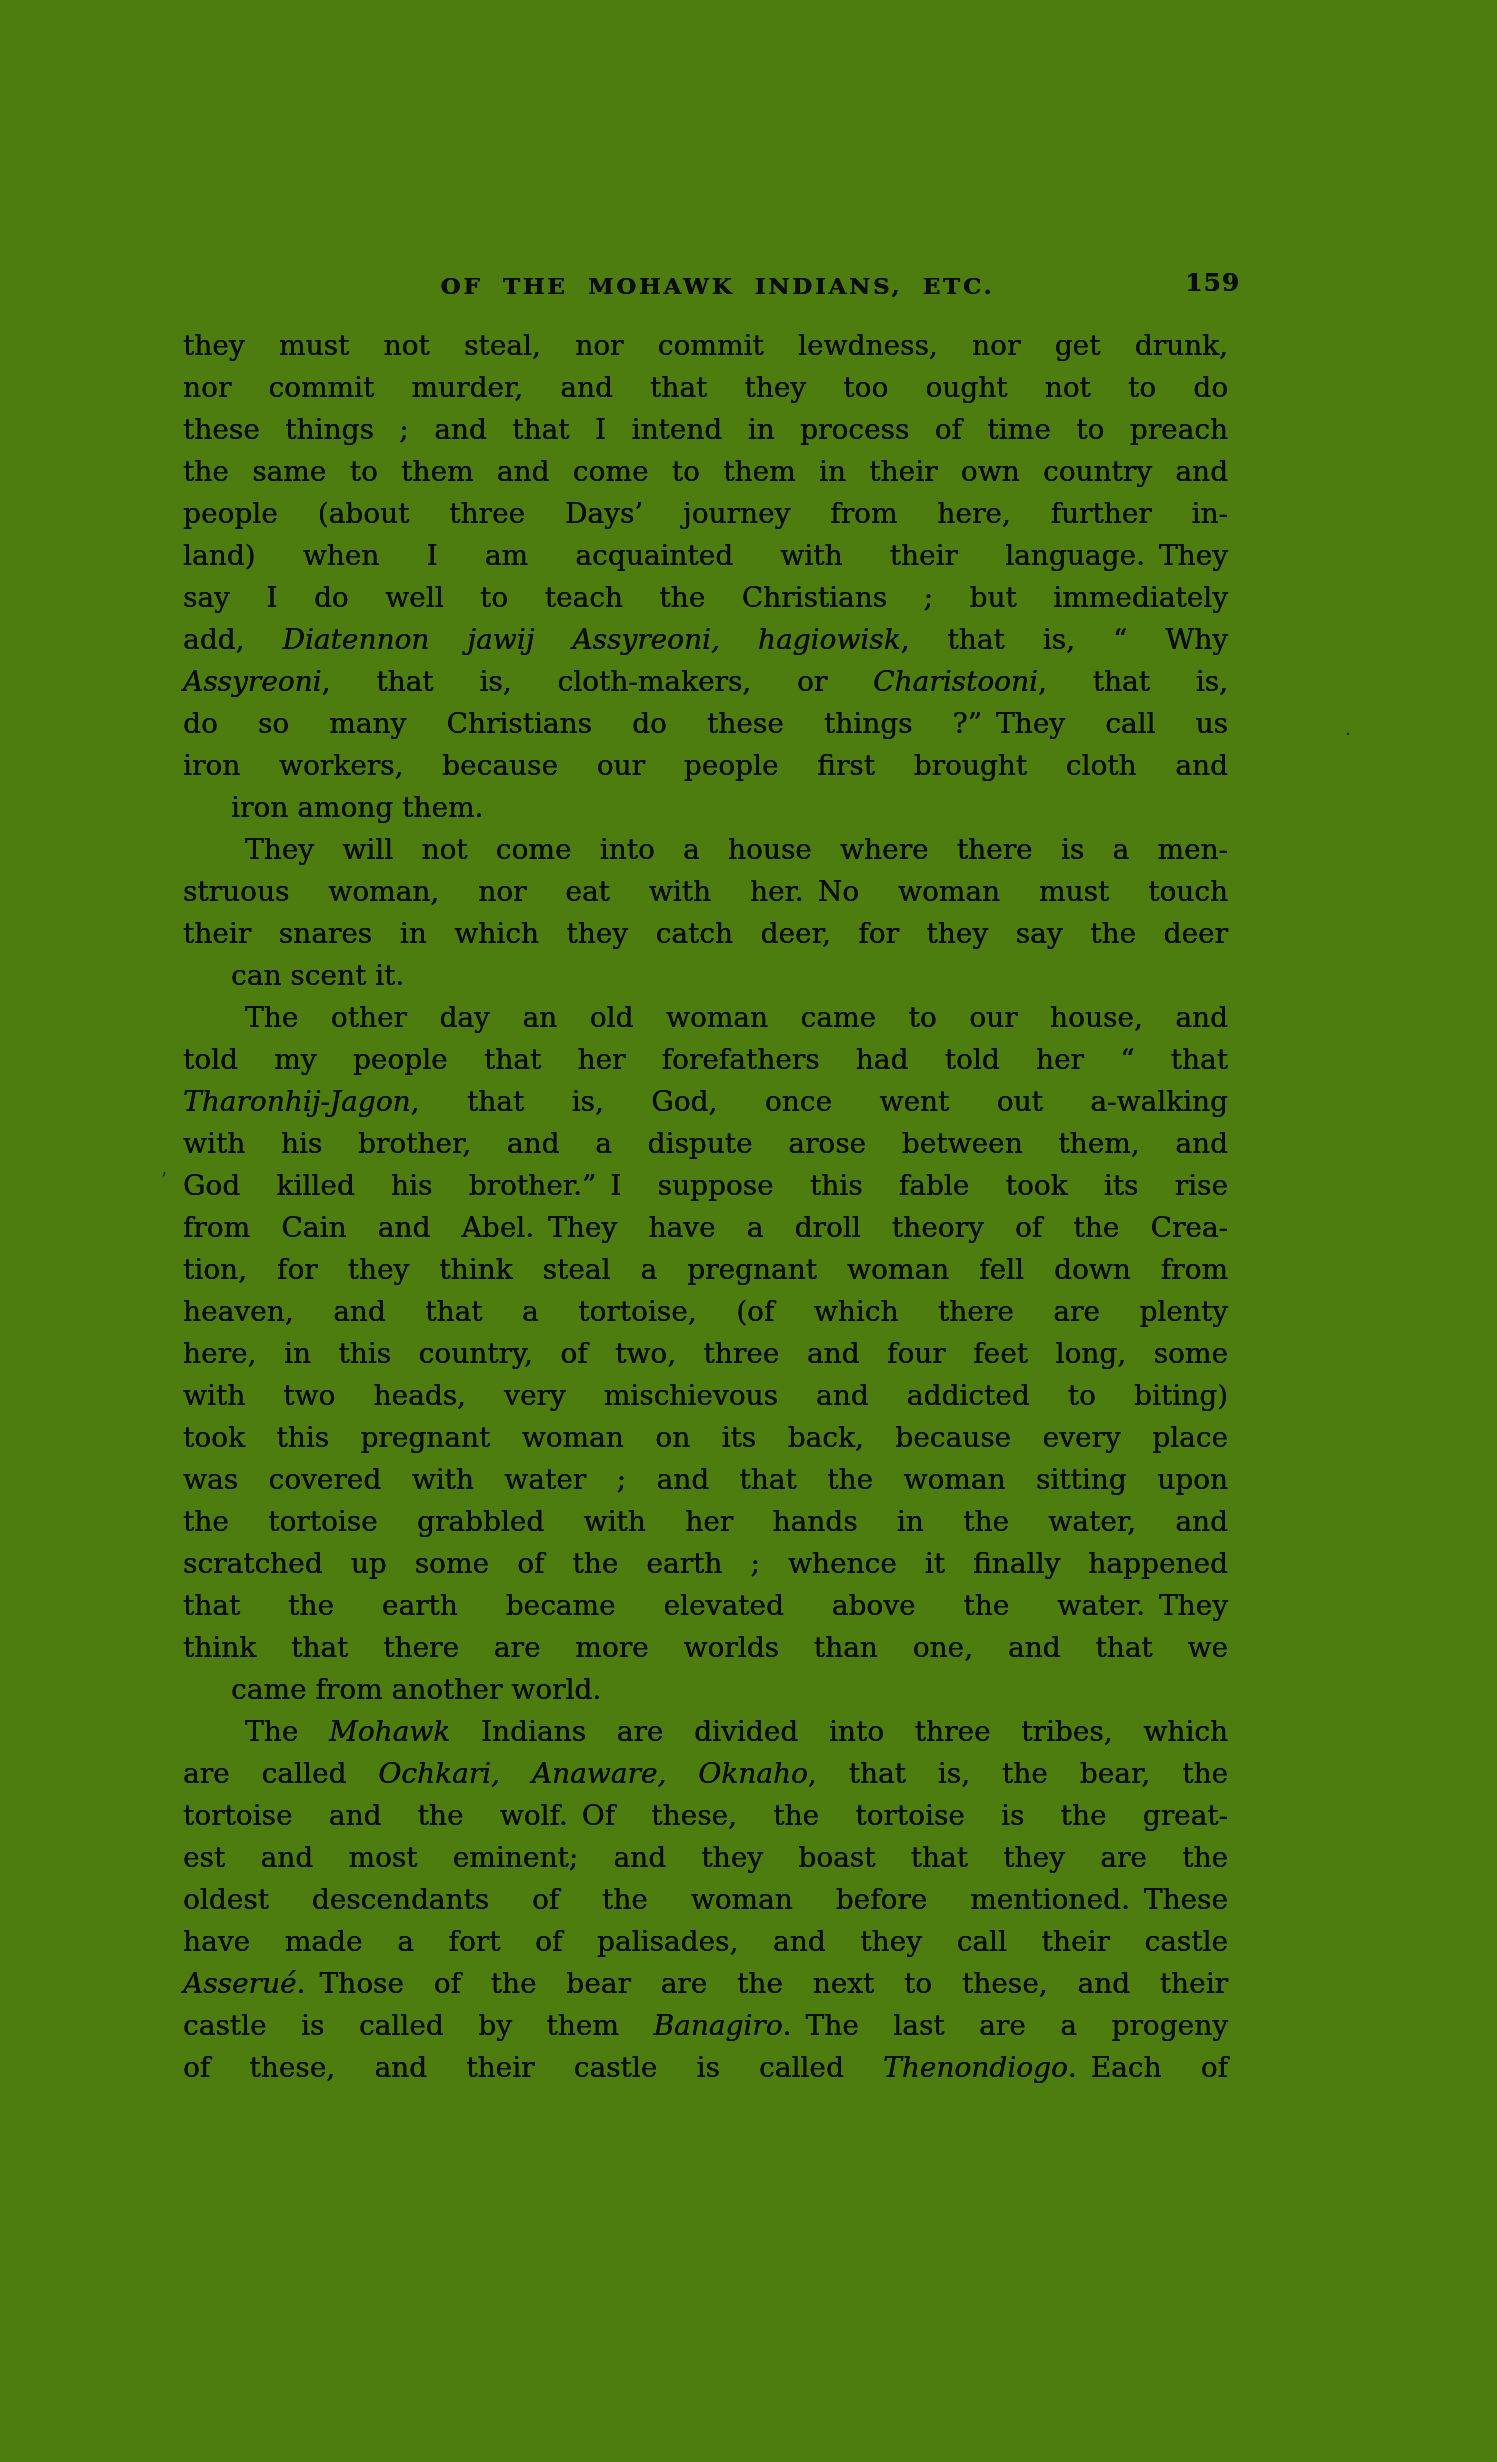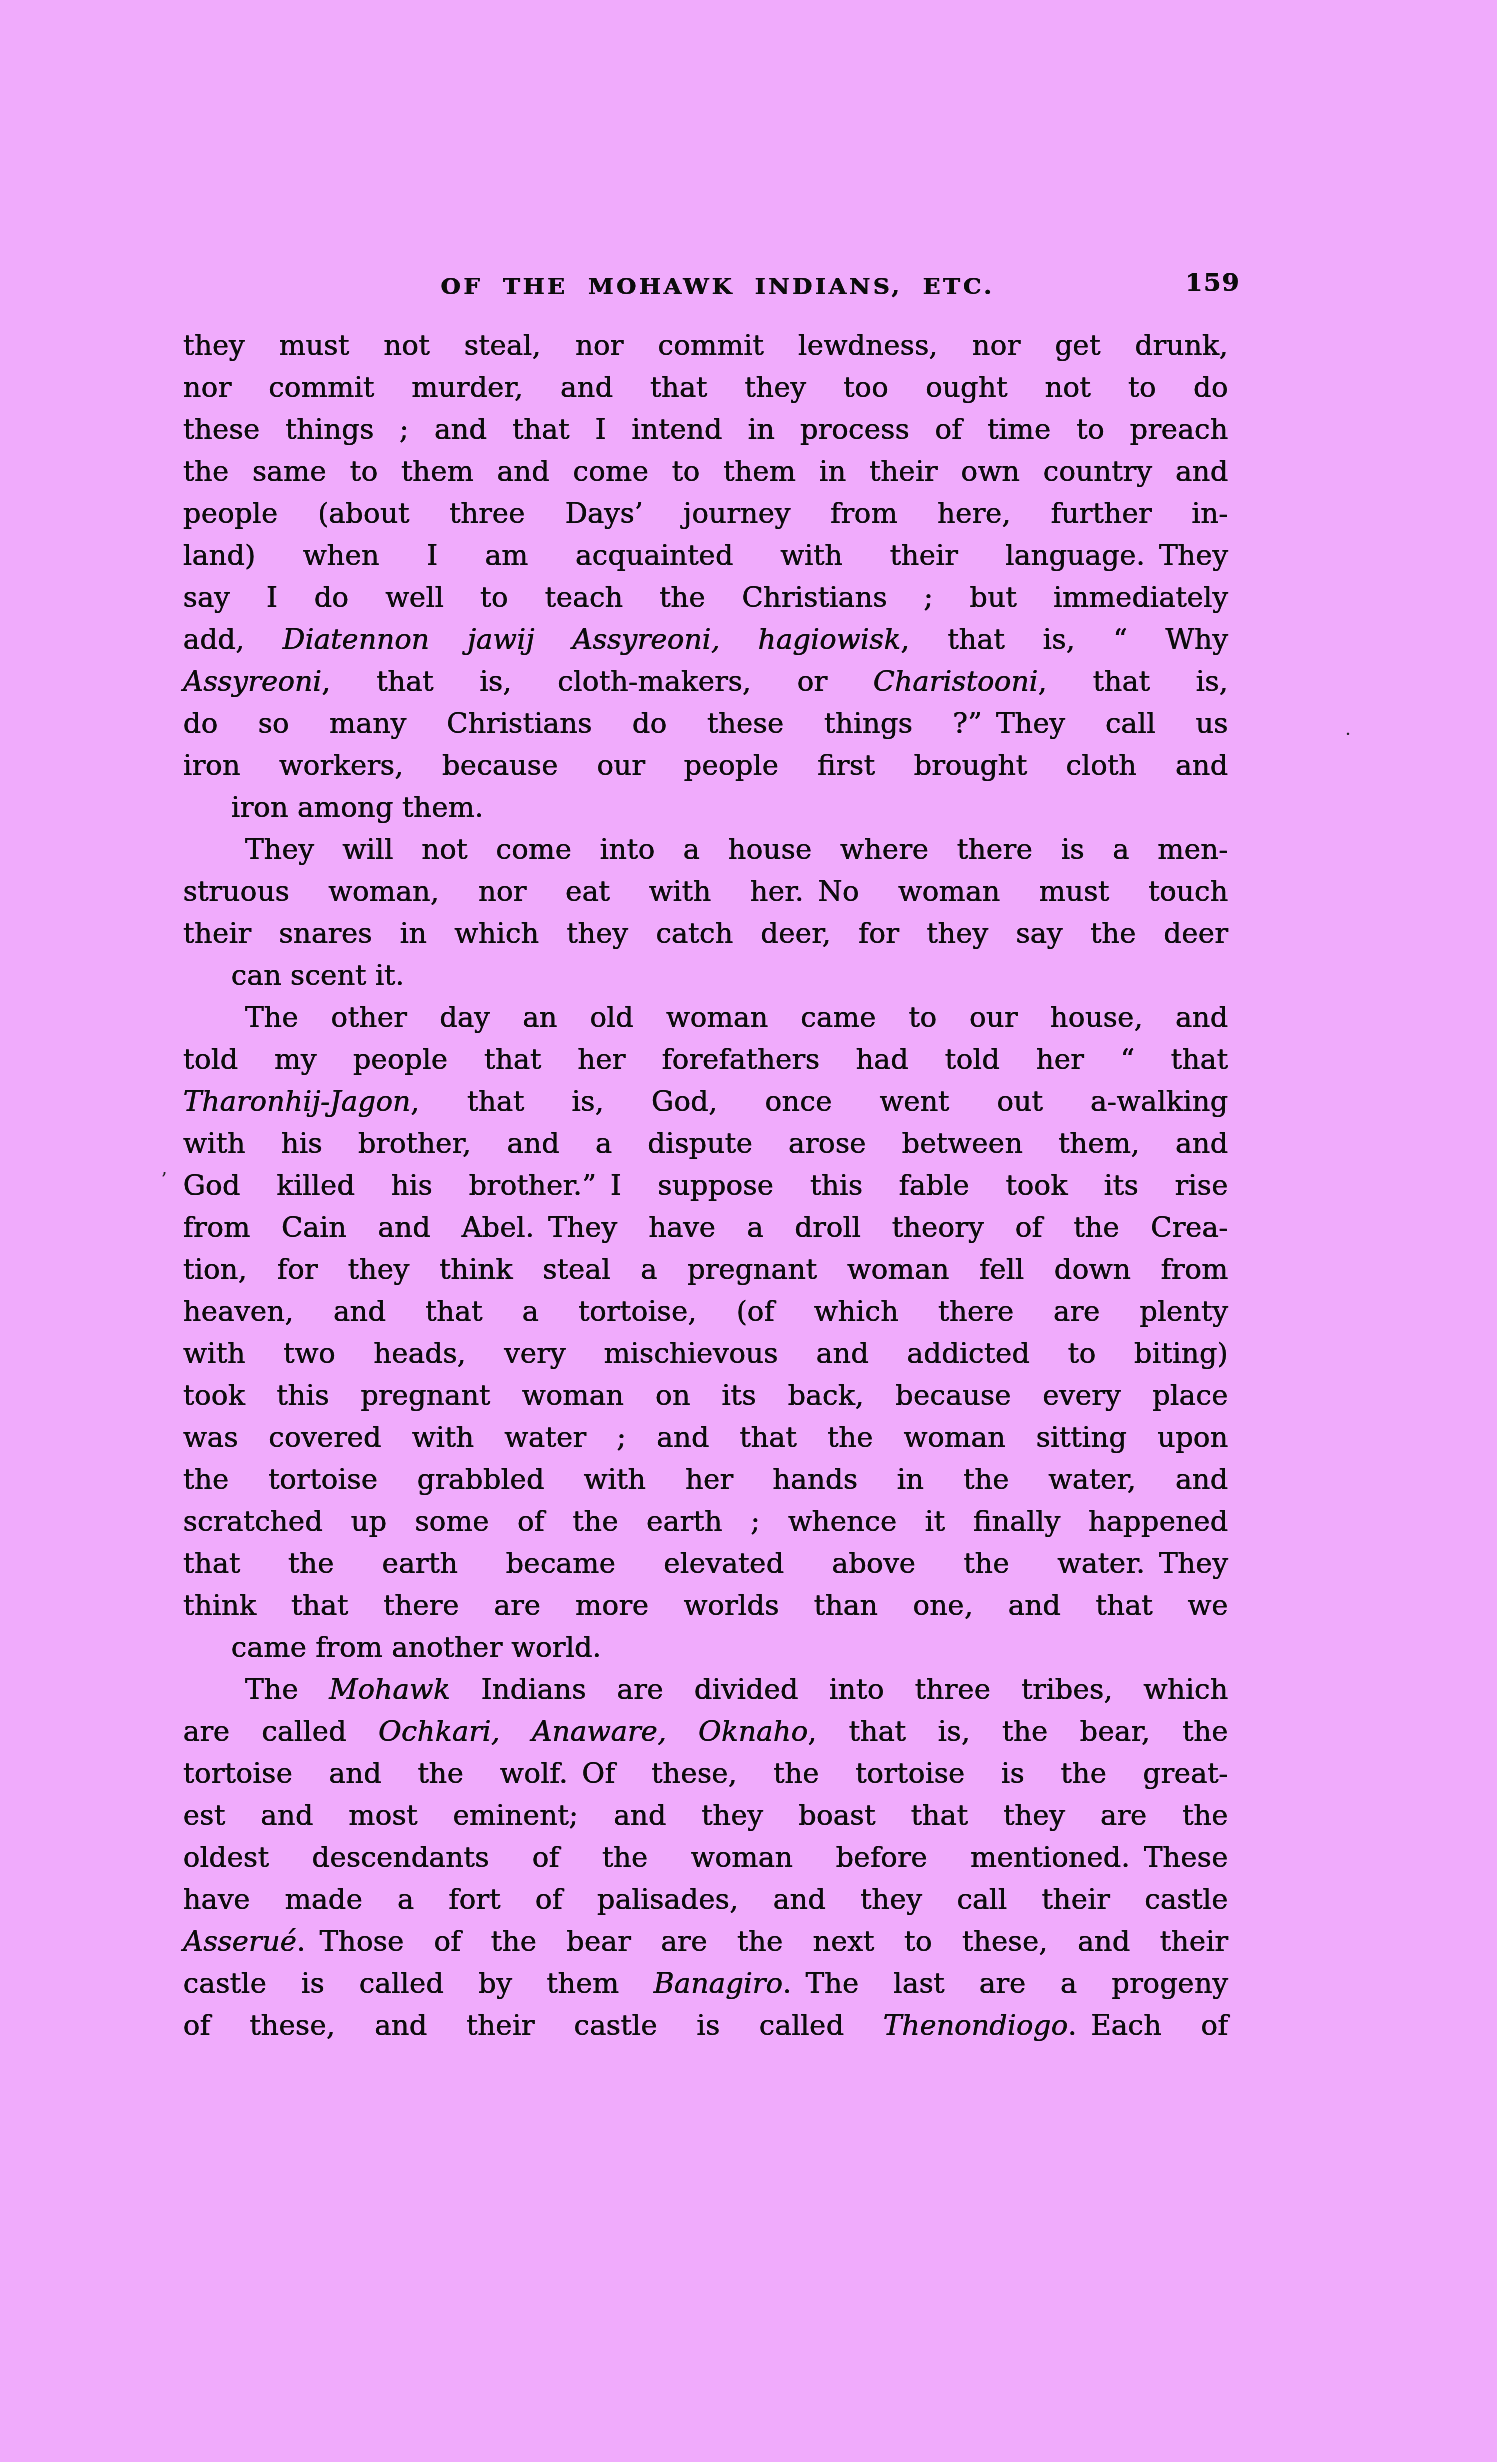--- a/index.html
+++ b/index.html
@@ -4,21 +4,21 @@
 <style>
   html, body {
     margin: 0;
     padding: 0;
     background: #e8e8e8;
   }
   .sheet {
     position: relative;
     width: 1497px;
     height: 2462px;
-    background: #f0abfc;
+    background: #4d7c0f;
     font-family: "DejaVu Serif", "Liberation Serif", serif;
     color: #0c0c0c;
     overflow: hidden;
     text-shadow: 0.3px 0 0 rgba(0,0,0,0.85), 0 0.3px 0.4px rgba(0,0,0,0.55);
   }
   .page-header {
     position: absolute;
     top: 272px;
     left: 195px;
     width: 1045px;
@@ -102,20 +102,21 @@
       </div>
       <div class="paragraph indent">
         <div class="line"><span>The other day an old woman came to our house, and</span></div>
         <div class="line"><span>told my people that her forefathers had told her “ that</span></div>
         <div class="line"><em>Tharonhij-Jagon</em><span>, that is, God, once went out a-walking</span></div>
         <div class="line"><span>with his brother, and a dispute arose between them, and</span></div>
         <div class="line"><span>God killed his brother.” I suppose this fable took its rise</span></div>
         <div class="line"><span>from Cain and Abel. They have a droll theory of the Crea-</span></div>
         <div class="line"><span>tion, for they think steal a pregnant woman fell down from</span></div>
         <div class="line"><span>heaven, and that a tortoise, (of which there are plenty</span></div>
+        <div class="line"><span>here, in this country, of two, three and four feet long, some</span></div>
         <div class="line"><span>with two heads, very mischievous and addicted to biting)</span></div>
         <div class="line"><span>took this pregnant woman on its back, because every place</span></div>
         <div class="line"><span>was covered with water ; and that the woman sitting upon</span></div>
         <div class="line"><span>the tortoise grabbled with her hands in the water, and</span></div>
         <div class="line"><span>scratched up some of the earth ; whence it finally happened</span></div>
         <div class="line"><span>that the earth became elevated above the water. They</span></div>
         <div class="line"><span>think that there are more worlds than one, and that we</span></div>
         <div class="line no-j"><span>came from another world.</span></div>
       </div>
       <div class="paragraph indent">

